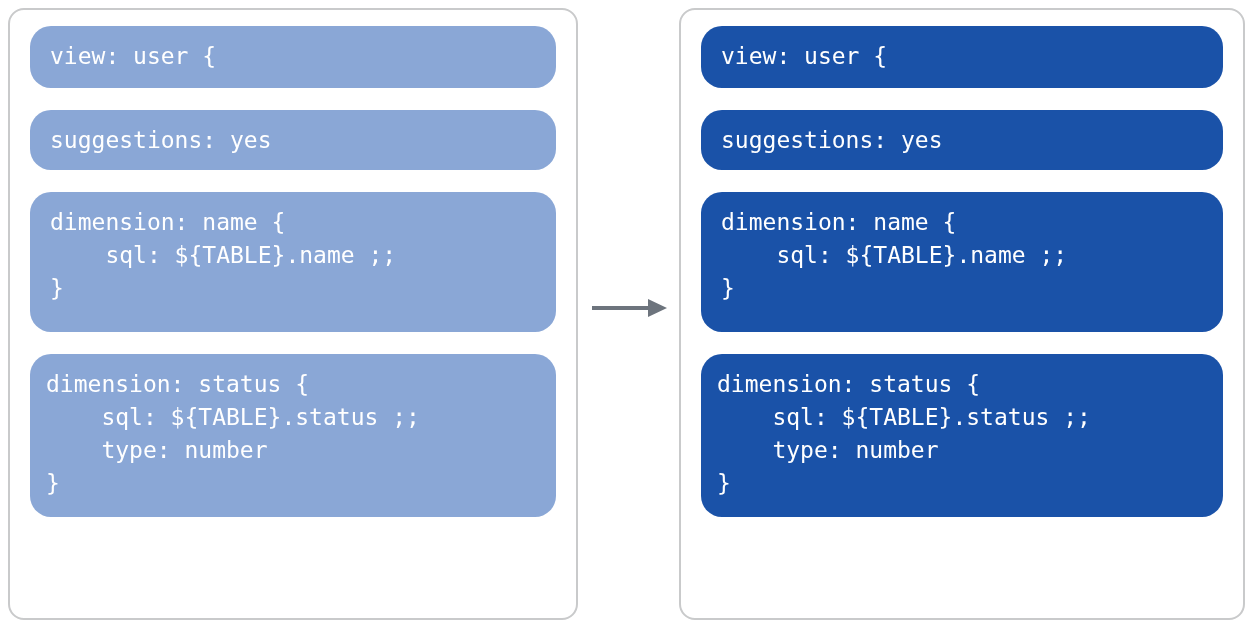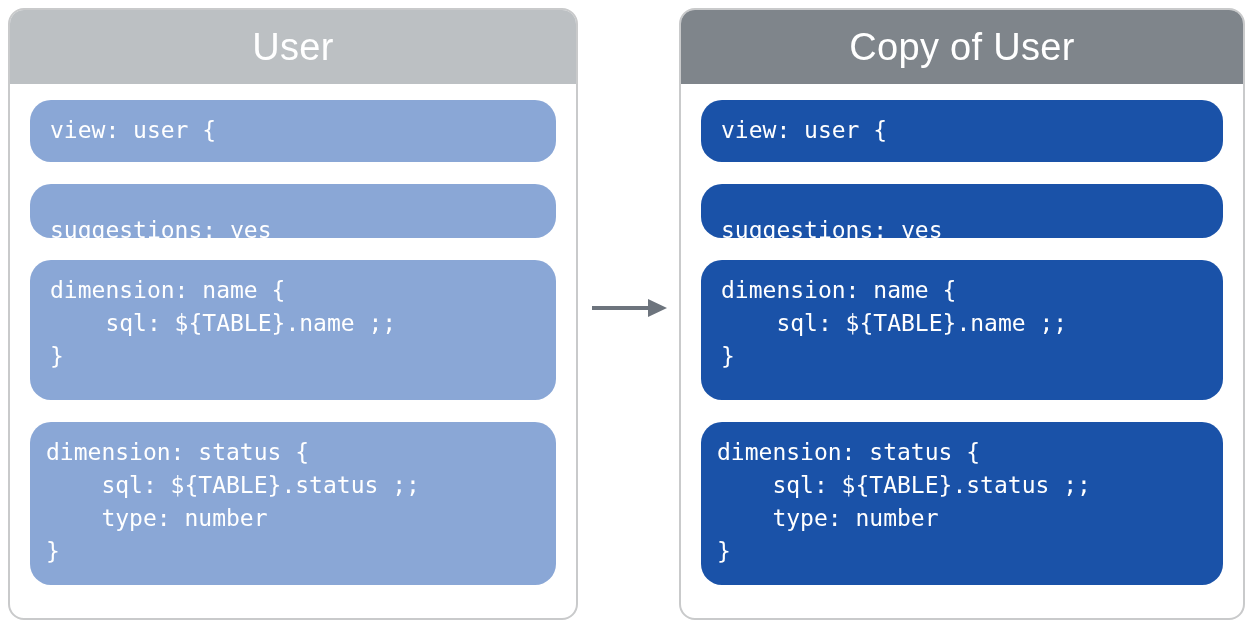--- a/index.html
+++ b/index.html
@@ -74,60 +74,58 @@
     white-space: pre;
     letter-spacing: 0px;
     overflow: hidden;
   }
 
   .panel.left  .code-block { background: #8aa7d6; }
   .panel.right .code-block { background: #1a52a8; }
 
   
   .code-block.b0 { height: 62px;  padding-top: 14px; }
-  .code-block.b1 { height: 54px;  padding-top: 30px; }
+  .code-block.b1 { height: 60px;  padding-top: 14px; }
   .code-block.b2 { height: 140px; padding-top: 14px; }
   .code-block.b3 { height: 163px; padding-top: 14px; padding-left: 16px; }
 
   #arrow {
     position: absolute;
     left: 592px;
     top: 297px;
     width: 76px;
     height: 22px;
   }
 </style>
 </head>
 <body>
 
 <div id="diagram">
 
   <section class="panel left">
-    <div class="panel-header">User</div>
     <div class="panel-body">
       <div class="code-block b0">view: user {</div>
       <div class="code-block b1">suggestions: yes</div>
       <div class="code-block b2">dimension: name {
     sql: ${TABLE}.name ;;
 }</div>
       <div class="code-block b3">dimension: status {
     sql: ${TABLE}.status ;;
     type: number
 }</div>
     </div>
   </section>
 
   <div id="arrow">
     <svg width="76" height="22" viewBox="0 0 76 22" xmlns="http://www.w3.org/2000/svg">
       <path d="M0 9 H56 V2 L75 11 L56 20 V13 H0 Z" fill="#6d747d"></path>
     </svg>
   </div>
 
   <section class="panel right">
-    <div class="panel-header">Copy of User</div>
     <div class="panel-body">
       <div class="code-block b0">view: user {</div>
       <div class="code-block b1">suggestions: yes</div>
       <div class="code-block b2">dimension: name {
     sql: ${TABLE}.name ;;
 }</div>
       <div class="code-block b3">dimension: status {
     sql: ${TABLE}.status ;;
     type: number
 }</div>

